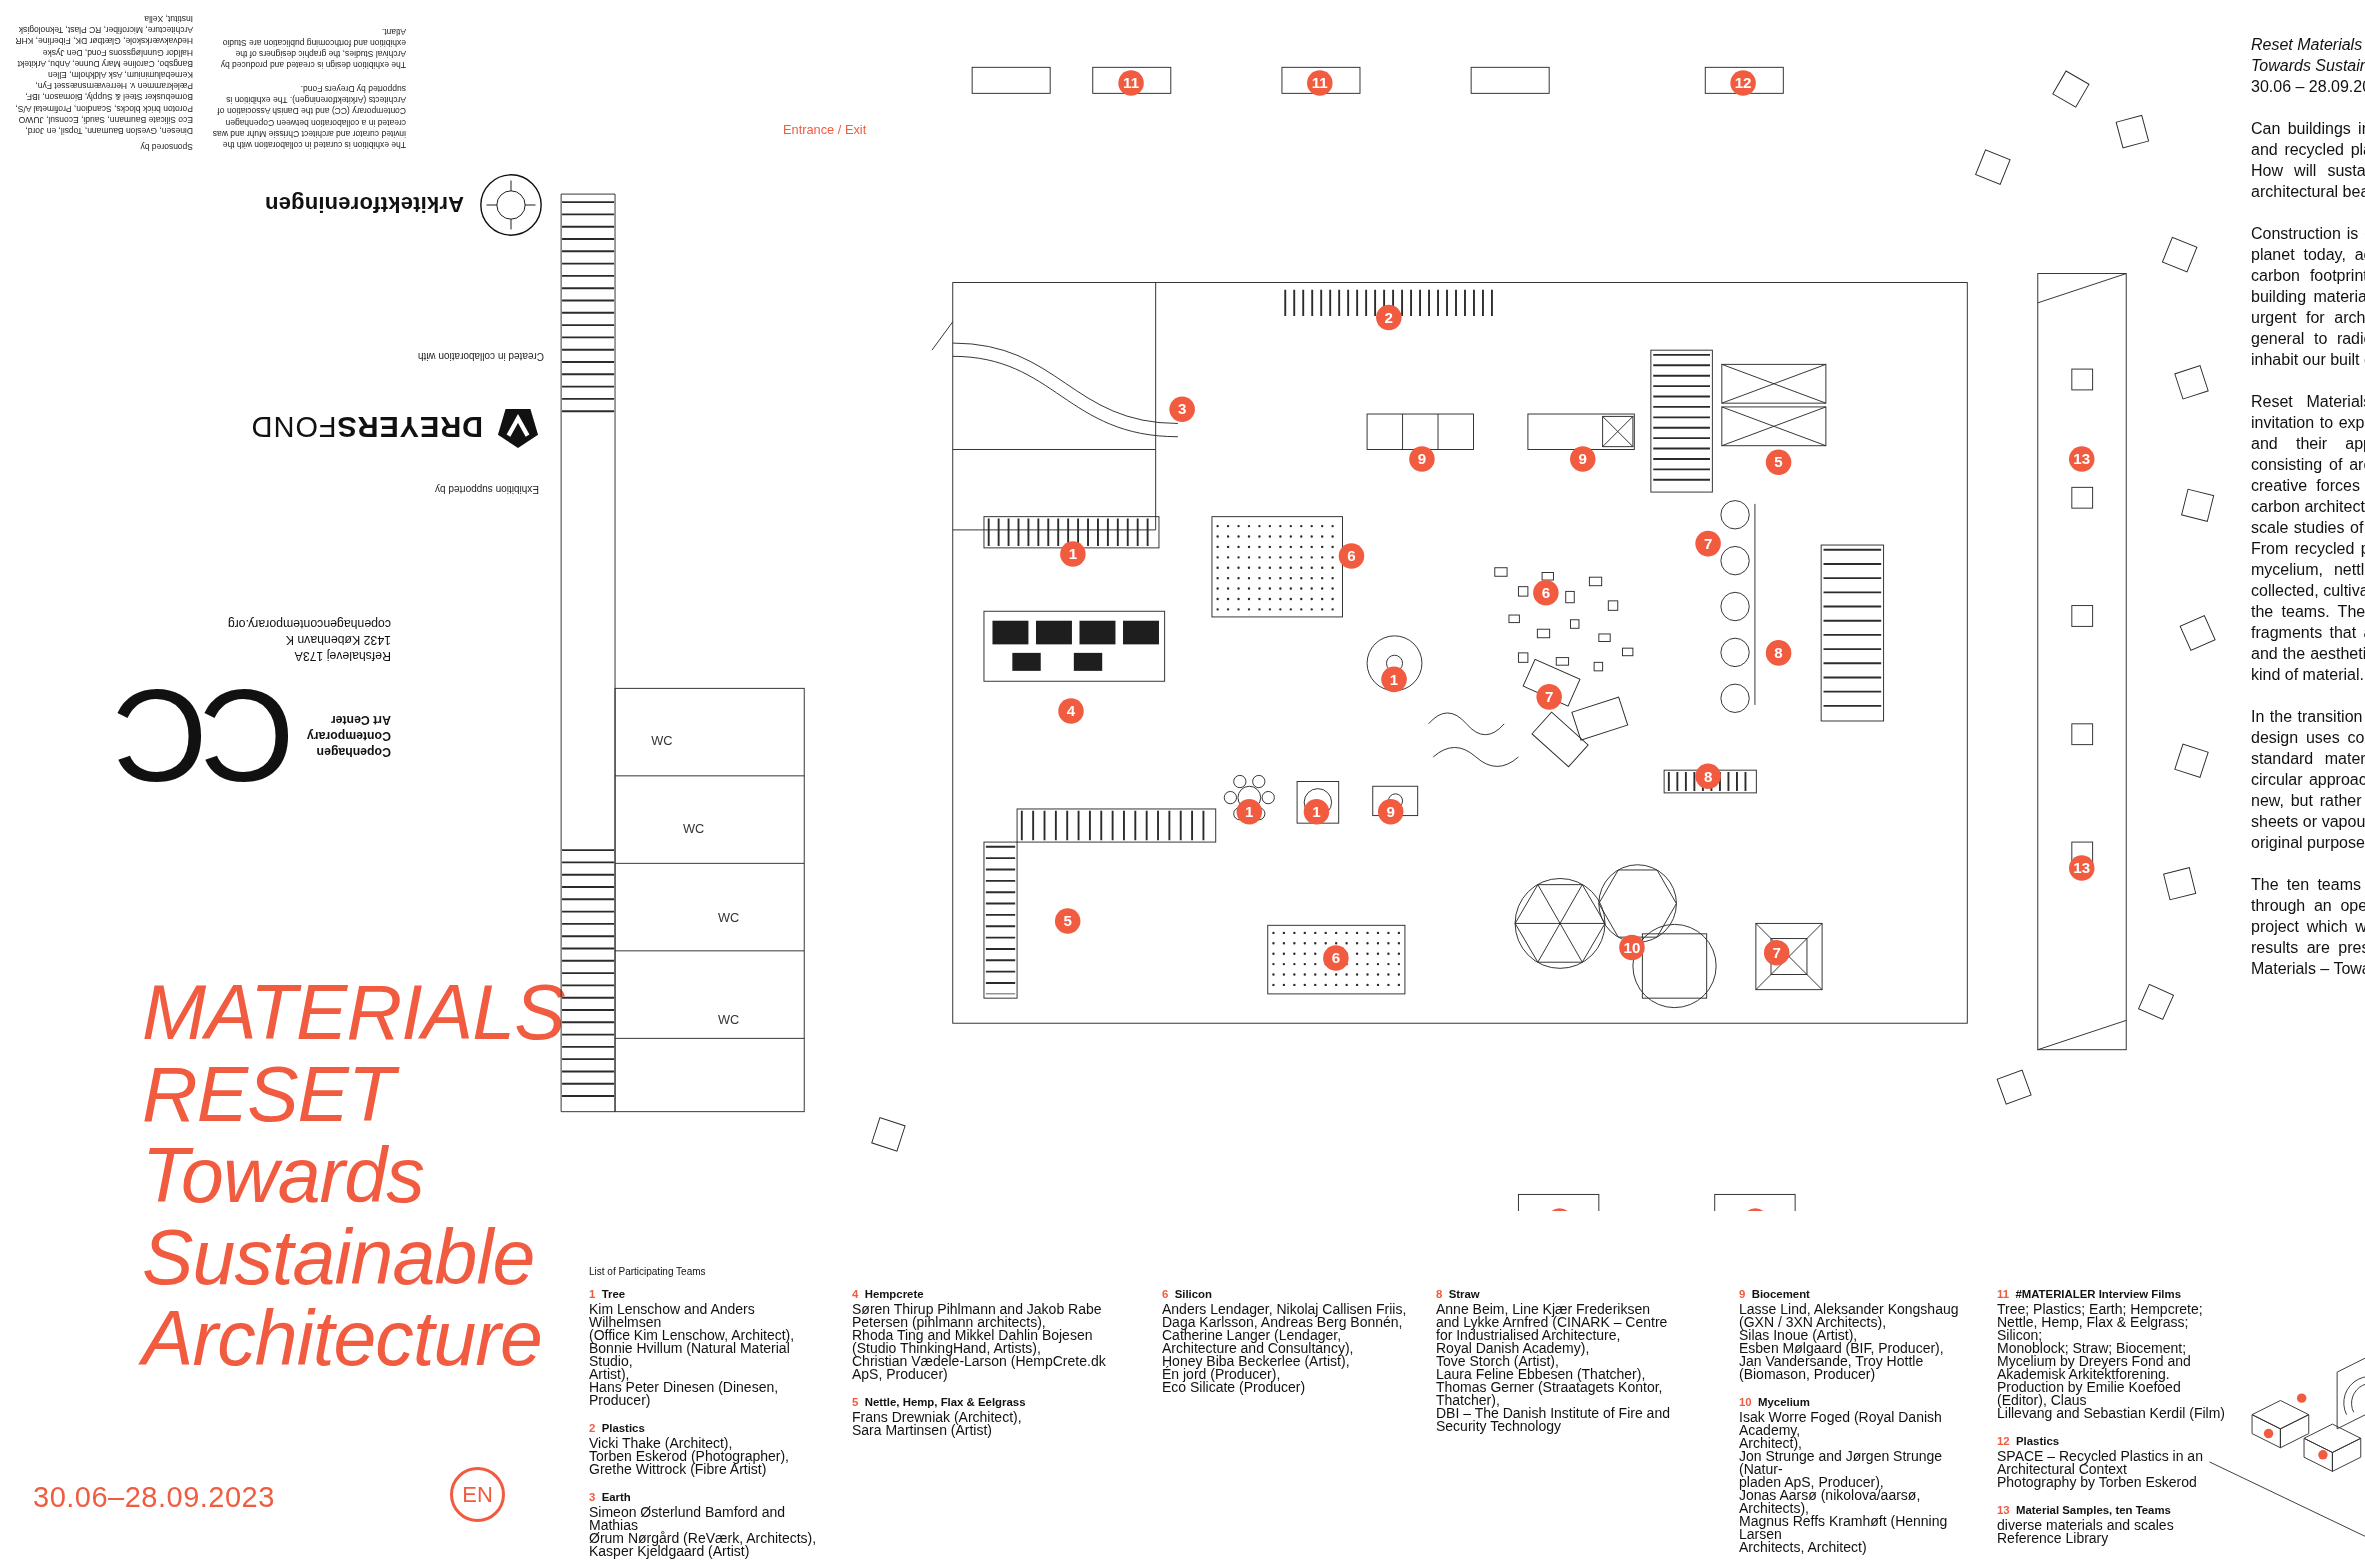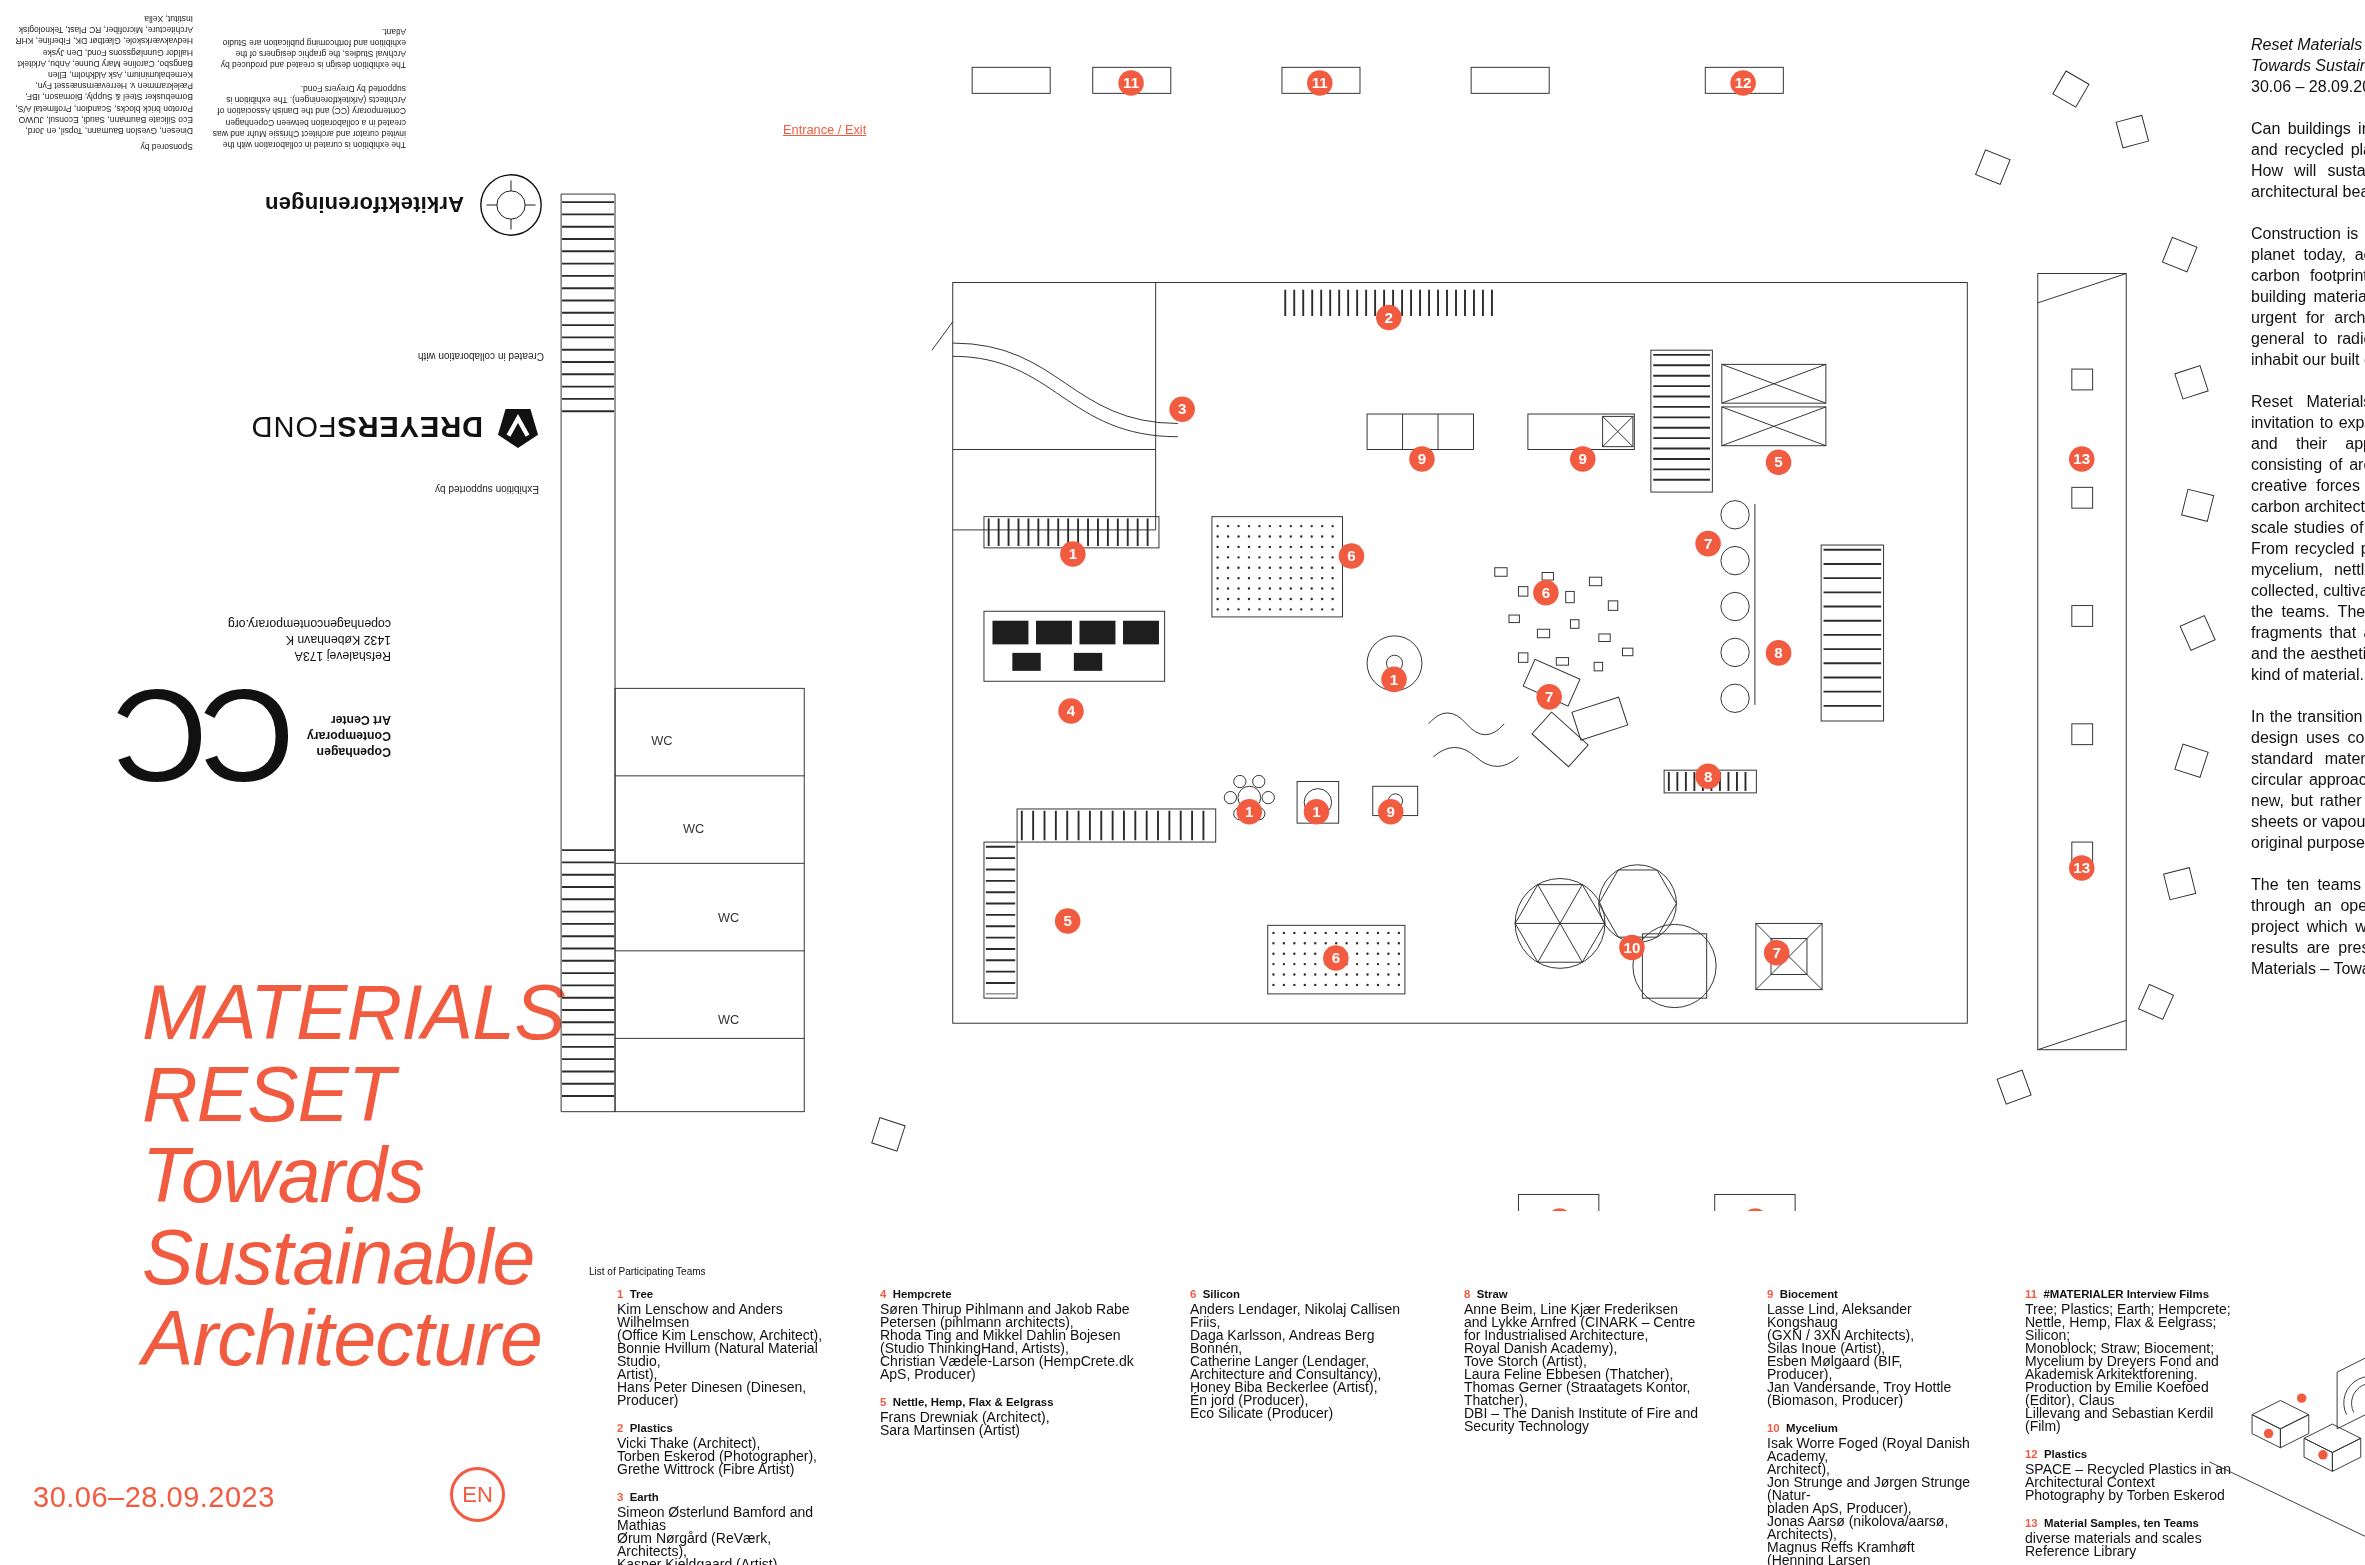--- a/index.html
+++ b/index.html
@@ -39,34 +39,34 @@
             border-radius:50%;display:flex;align-items:center;justify-content:center;
             font-size:22px;color:var(--accent);box-sizing:border-box;}
 
   
   #floor-plan{left:544px;top:38px;}
   .plan-lines *{stroke:var(--line);stroke-width:2;fill:none;}
   .plan-lines .solid{fill:#1e1e1e;stroke:none;}
   .marker-dot{fill:var(--accent);}
   .marker-num{fill:#fff;font:bold 32px "Liberation Sans",sans-serif;text-anchor:middle;}
   .wc-label{fill:#333;font:27px "Liberation Sans",sans-serif;text-anchor:middle;}
-  #entrance-label{left:783px;top:122px;font-size:12.8px;color:var(--accent);text-decoration:underline;}
+  #entrance-label{left:783px;top:122px;font-size:12.8px;color:var(--accent);}
 
   
   #teams{left:589px;top:1266px;width:1646px;}
   #teams-heading{font-size:10px;margin-bottom:11.4px;}
   #team-columns{display:flex;gap:26px;align-items:flex-start;}
   .team-col{flex:0 0 auto;}
   .team-col:nth-child(1){width:237px;}
   .team-col:nth-child(2){width:284px;}
   .team-col:nth-child(3){width:248px;}
   .team-col:nth-child(4){width:277px;}
   .team-col:nth-child(5){width:232px;}
   .team-col:nth-child(6){width:237px;}
-  .team{margin-bottom:15px;margin-left:28px;}
+  .team{margin-bottom:15px;}
   .team-title{font-size:11.4px;font-weight:bold;margin-bottom:2.8px;}
   .team-num{color:var(--accent);font-weight:bold;}
   .team-body{font-size:14px;line-height:13px;white-space:pre-line;}
   .team-body.italic{}
 
   
   #intro{left:2251px;top:34px;width:468px;font-size:16px;line-height:21px;}
   .intro-head{font-style:italic;}
   .intro-head-block{margin-bottom:21px;}
   .intro-p{margin:0 0 21px 0;text-align:justify;}

